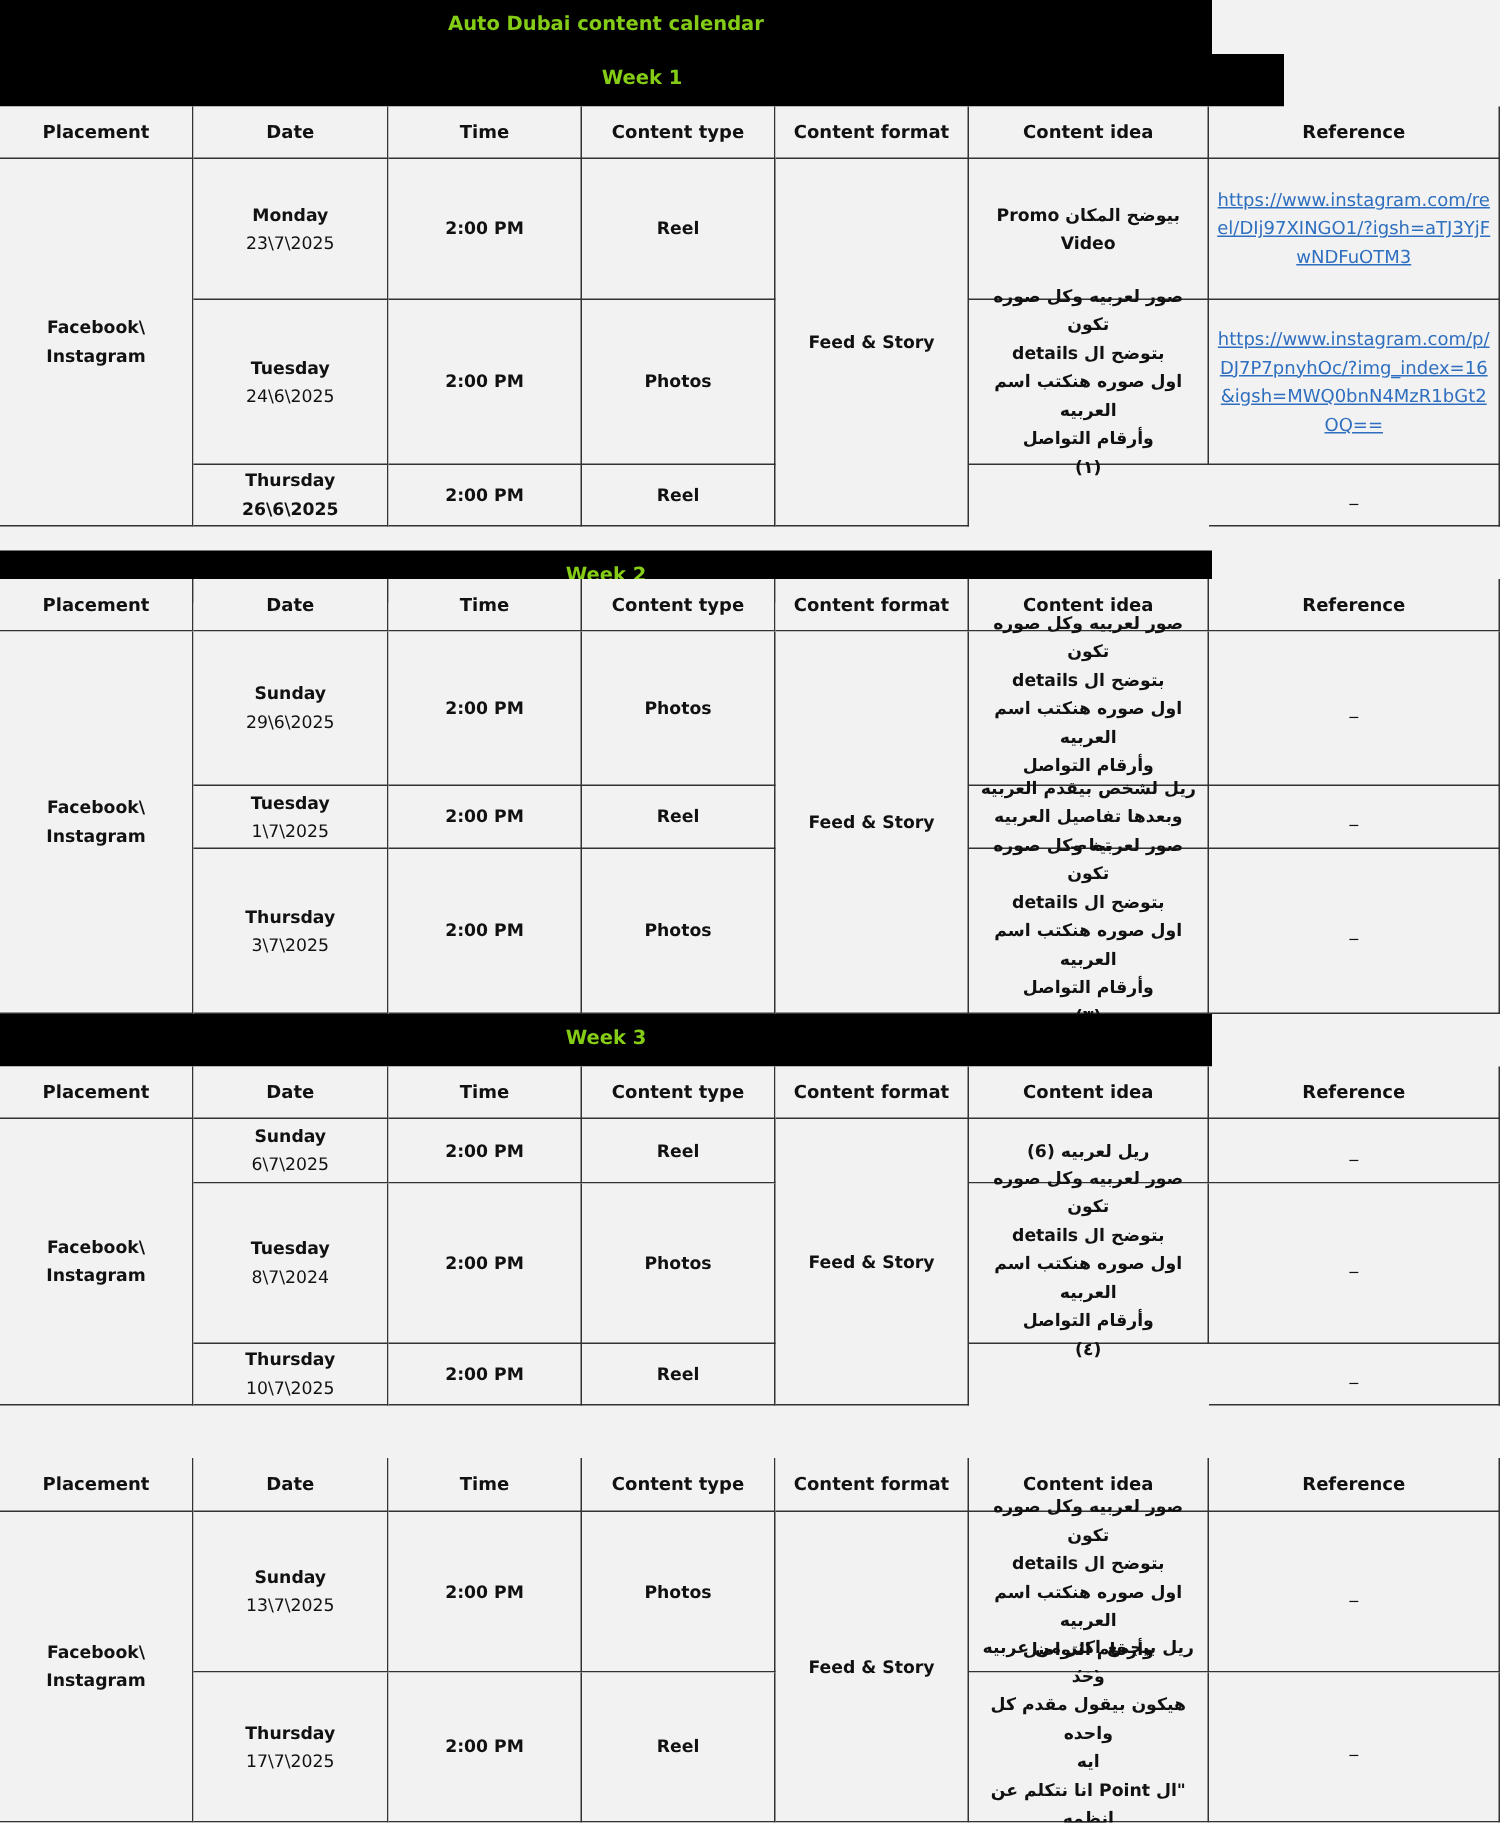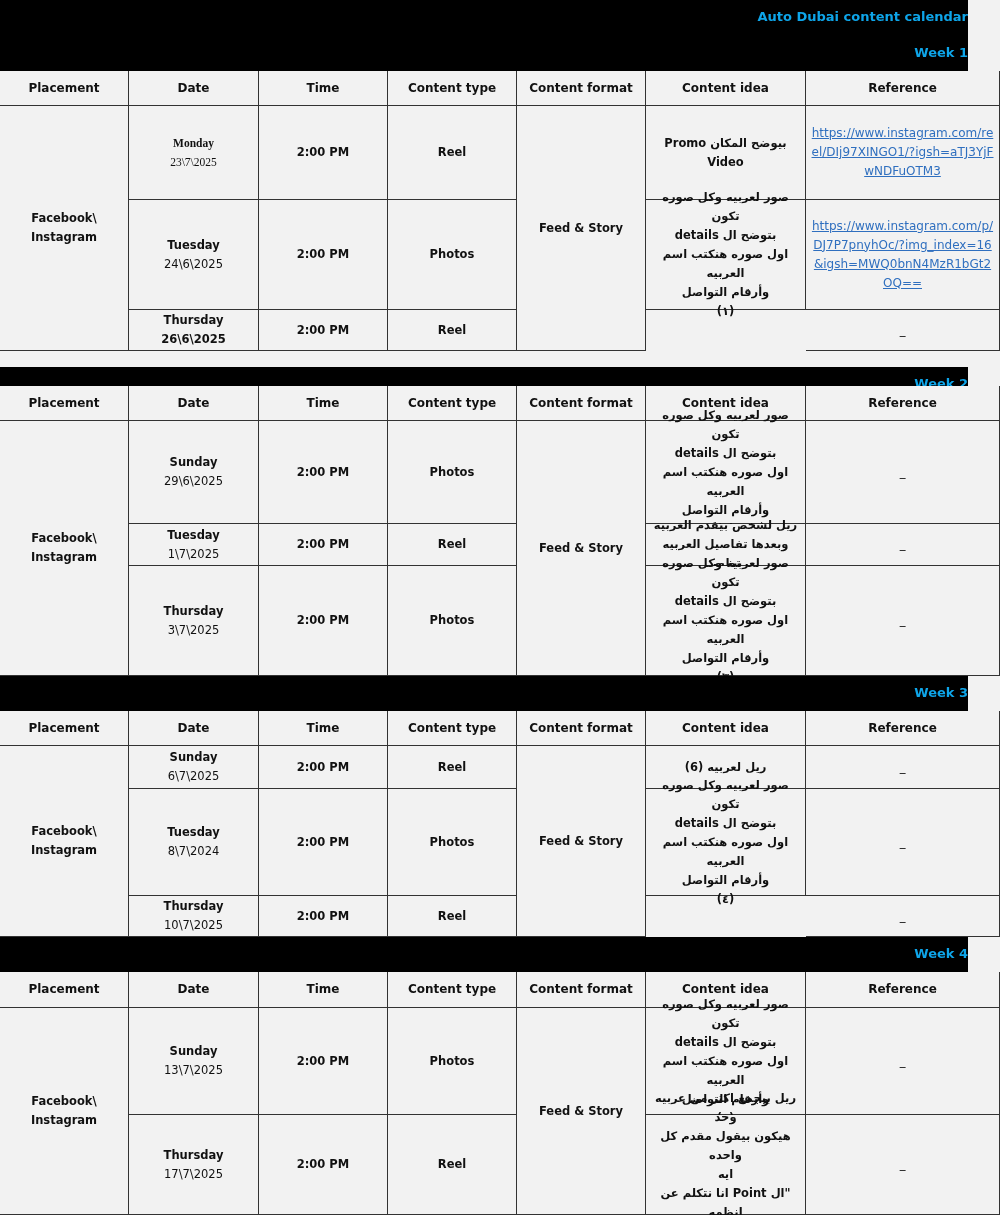--- a/index.html
+++ b/index.html
@@ -1,33 +1,33 @@
 <!DOCTYPE html>
 <html><head>
 <meta charset="utf-8">
 <style>
   html,body{margin:0;padding:0;background:#f2f2f2;}
   body{width:1000px;height:1215px;overflow:hidden;font-family:"DejaVu Sans","Liberation Sans",sans-serif;color:#111;}
   .sheet{position:relative;width:1000px;height:1215px;background:#f2f2f2;}
-  .banner{position:absolute;left:0;width:968px;background:#000;color:#0ea5e9;font-weight:bold;text-align:right;font-size:13px;}
+  .banner{position:absolute;left:0;width:808px;background:#000;color:#84cc16;font-weight:bold;text-align:center;font-size:13px;}
   .banner .t{position:absolute;left:0;right:0;}
   .cell{position:absolute;box-sizing:border-box;border-right:1.5px solid #333;border-bottom:1.5px solid #333;display:flex;align-items:center;justify-content:center;text-align:center;font-size:11.5px;font-weight:bold;line-height:19px;background:#f2f2f2;padding:0 4px;}
   .hdr{font-size:12px;}
   .ar{direction:rtl;unicode-bidi:plaintext;white-space:pre-line;}
   .link{color:#2f6fbf;text-decoration:underline;font-weight:normal;font-size:12px;word-break:break-all;line-height:19px;}
   .dash{font-weight:normal;}
 </style>
 </head>
 <body>
 
 <div class="sheet" id="sheet">
   <div class="banner" style="top:0;height:36px;">
     <span class="t" style="top:9px;">Auto Dubai content calendar</span>
   </div>
-<div class="banner" style="top: 36px; height: 35px;">
+<div class="banner" style="top: 36px; height: 35px; padding-left: 48px;">
       <span class="t" style="top: 8.5px;">Week 1</span>
     </div>
     <div class="cell hdr" style="left: 0px; top: 71px; width: 129px; height: 35px;">
       <span style="white-space: pre-line;">Placement</span>
     </div>
     <div class="cell hdr" style="left: 129px; top: 71px; width: 130px; height: 35px;">
       <span style="white-space: pre-line;">Date</span>
     </div>
     <div class="cell hdr" style="left: 259px; top: 71px; width: 129px; height: 35px;">
       <span style="white-space: pre-line;">Time</span>
@@ -44,21 +44,21 @@
     <div class="cell hdr" style="left: 806px; top: 71px; width: 194px; height: 35px;">
       <span style="white-space: pre-line;">Reference</span>
     </div>
     <div class="cell" style="left: 0px; top: 106px; width: 129px; height: 245px;">
       <span style="white-space: pre-line;">Facebook\
 Instagram</span>
     </div>
     <div class="cell" style="left: 517px; top: 106px; width: 129px; height: 245px;">
       <span style="white-space: pre-line;">Feed &amp; Story</span>
     </div>
-    <div class="cell" style="left: 129px; top: 106px; width: 130px; height: 94px; font-family: Liberation Serif, serif;">
+    <div class="cell" style="left: 129px; top: 106px; width: 130px; height: 94px;">
       <div>
         <span style="white-space: pre-line; display: block;">Monday</span>
         <span style="white-space: pre-line; display: block; font-weight: normal;">23\7\2025</span>
       </div>
     </div>
     <div class="cell" style="left: 259px; top: 106px; width: 129px; height: 94px;">
       <span style="white-space: pre-line;">2:00 PM</span>
     </div>
     <div class="cell" style="left: 388px; top: 106px; width: 129px; height: 94px;">
       <span style="white-space: pre-line;">Reel</span>
@@ -278,23 +278,20 @@
       </div>
     </div>
     <div class="cell" style="left: 259px; top: 896px; width: 129px; height: 41px;">
       <span style="white-space: pre-line;">2:00 PM</span>
     </div>
     <div class="cell" style="left: 388px; top: 896px; width: 129px; height: 41px;">
       <span style="white-space: pre-line;">Reel</span>
     </div>
     <div class="cell" style="left: 806px; top: 896px; width: 194px; height: 41px;">
       <span class="dash" style="white-space: pre-line;">_</span>
-    </div>
-    <div class="banner" style="top: 937px; height: 35px;">
-      <span class="t" style="top: 8.5px;">Week 4</span>
     </div>
     <div class="cell hdr" style="left: 0px; top: 972px; width: 129px; height: 36px;">
       <span style="white-space: pre-line;">Placement</span>
     </div>
     <div class="cell hdr" style="left: 129px; top: 972px; width: 130px; height: 36px;">
       <span style="white-space: pre-line;">Date</span>
     </div>
     <div class="cell hdr" style="left: 259px; top: 972px; width: 129px; height: 36px;">
       <span style="white-space: pre-line;">Time</span>
     </div>

